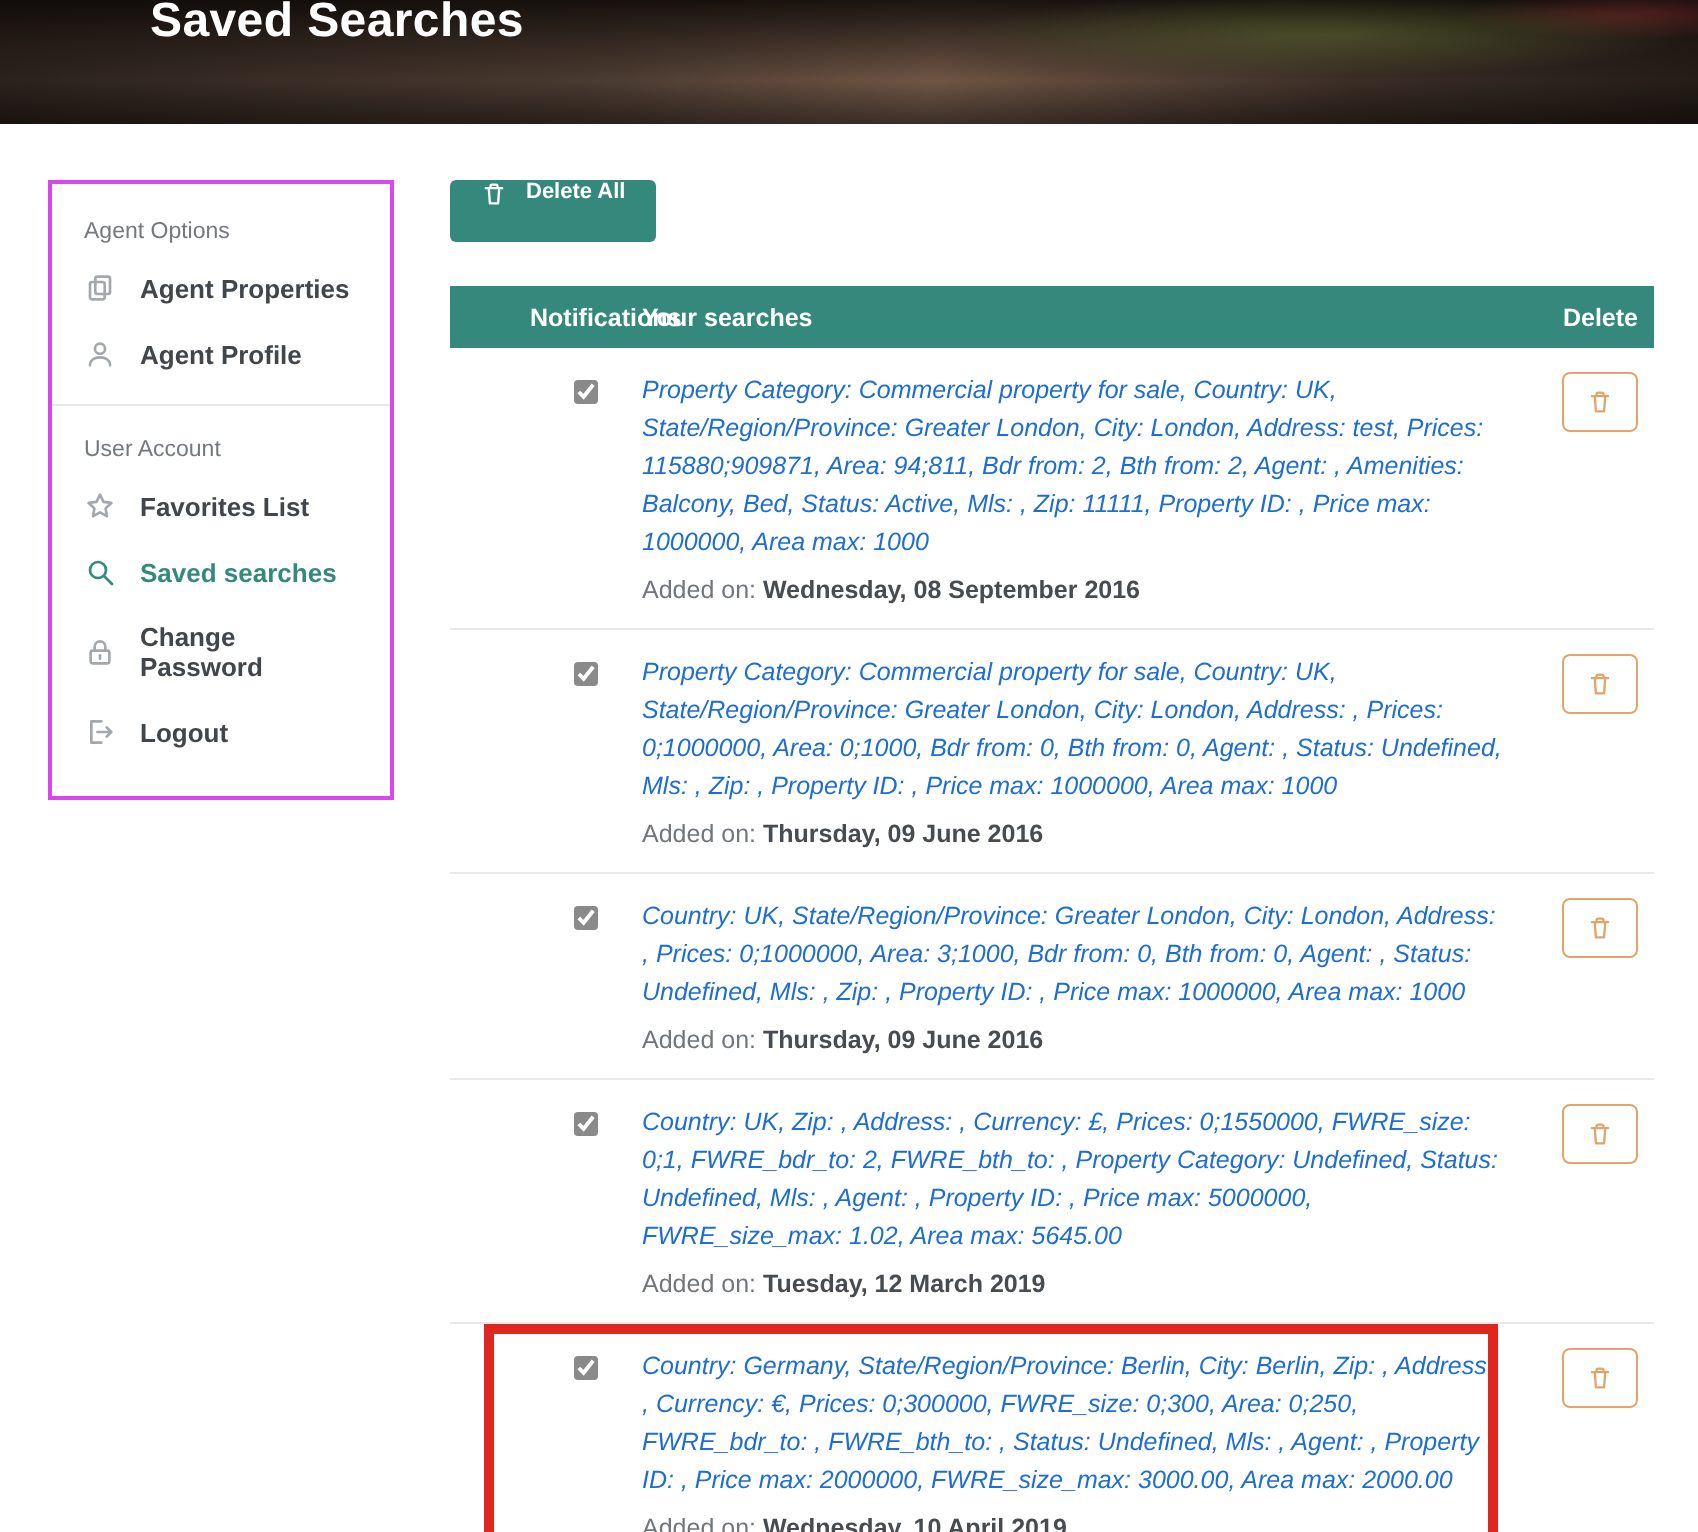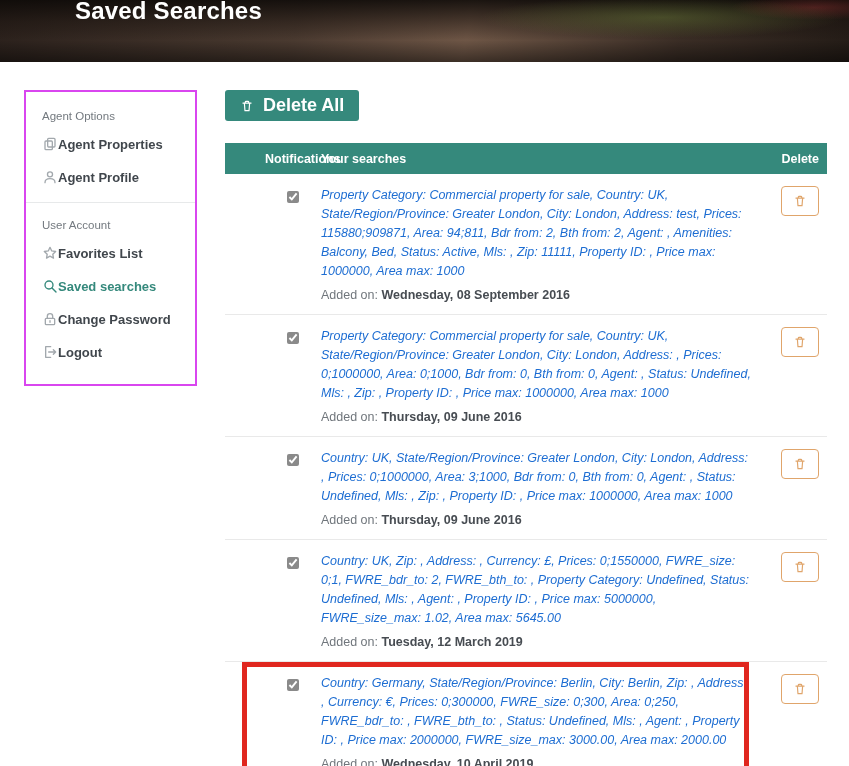--- a/index.html
+++ b/index.html
@@ -33,37 +33,37 @@
   .content { display:flex; padding:28px 22px 20px 24px; }
   
   .sidebar {
     width:173px; flex:0 0 173px;
     border:2px solid #d946ef; background:#fff;
     padding:18px 16px 20px 16px;
     align-self:flex-start;
   }
   .side-section-label { font-size:11.5px; color:#73797f; margin-bottom:14px; }
   .side-item {
-    display:flex; align-items:center; gap:0;
+    display:flex; align-items:center; gap:12px;
     font-size:13px; font-weight:bold; color:#40464c;
     margin-bottom:17px; cursor:pointer;
   }
   .side-item:last-child { margin-bottom:4px; }
   .side-item .icon { width:16px; height:16px; color:#a2a8ad; flex:0 0 16px; }
   .side-item.active { color:var(--teal); }
   .side-item.active .icon { color:var(--teal); }
   .side-divider { border-top:1px solid #e7e9ea; margin:14px -16px 16px -16px; }
   .icon svg { width:100%; height:100%; display:block; }
   
   .main { flex:1; margin-left:28px; }
   .delete-all {
-    display:inline-flex; align-items:center; gap:9px;
+    display:inline-flex; align-items:flex-start; gap:9px;
     background:var(--teal); color:#fff; border:none; border-radius:3px;
     height:31px; padding:0 15px;
-    font-family:inherit; font-size:18px; font-weight:bold;
+    font-family:inherit; font-size:11px; font-weight:bold;
     cursor:pointer; margin-bottom:22px;
   }
   .delete-all .icon { width:14px; height:14px; color:#fff; }
   
   .stable { width:100%; }
   .thead {
     display:flex; align-items:center;
     background:var(--teal); color:#fff;
     height:31px; font-size:12.5px; font-weight:bold;
     padding:0 8px;

